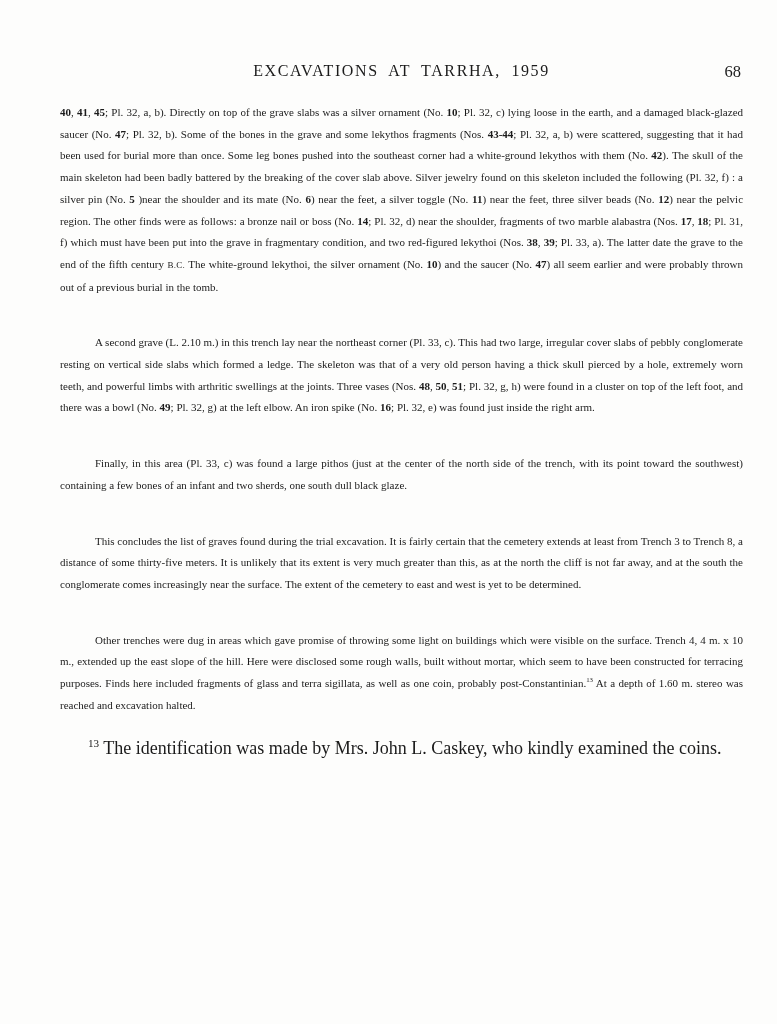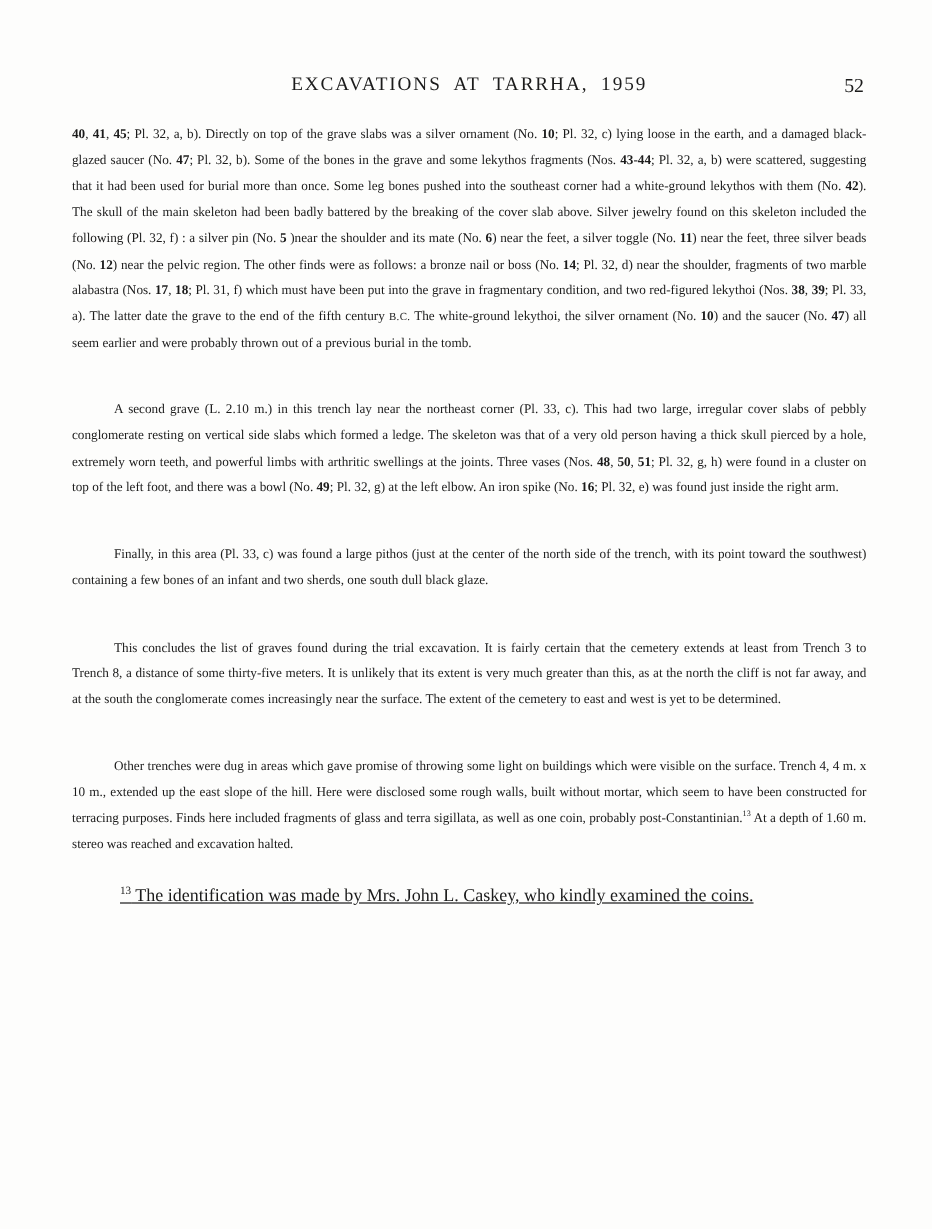--- a/index.html
+++ b/index.html
@@ -11,21 +11,21 @@
     height: 1024px;
     background: #fdfdfc;
     color: #1b1b1b;
     font-family: "Liberation Serif", "DejaVu Serif", serif;
     overflow: hidden;
   }
   .page {
     box-sizing: border-box;
     width: 777px;
     height: 1024px;
-    padding: 62px 55px 0 60px;
+    padding: 62px 34px 0 60px;
   }
   .running-head {
     position: relative;
     height: 20px;
     margin-bottom: 20px;
   }
   .running-title {
     display: block;
     text-align: center;
     font-size: 16px;
@@ -59,37 +59,36 @@
     line-height: 0;
   }
   .sc {
     font-size: 0.82em;
     letter-spacing: 0.3px;
   }
   .footnote-block {
     margin-top: 23px;
   }
   .footnote-block p {
-    margin: 12px;
-    font-size: 15px;
+    margin: 0;
+    font-size: 18px;
     line-height: 19px;
     text-align: justify;
-    text-decoration: underline;
   }
   .footnote-block p.indent {
     text-indent: 28px;
   }
 </style>
 </head>
 <body>
 
 <div class="page">
   <div class="running-head">
     <span class="running-title">EXCAVATIONS AT TARRHA, 1959</span>
-    <span class="page-number">52</span>
+    <span class="page-number">68</span>
   </div>
 
   <div class="body-text" id="body-text">
       <p class=""><b>40</b>, <b>41</b>, <b>45</b>; Pl. 32, a, b). Directly on top of the grave slabs was a silver ornament (No. <b>10</b>; Pl. 32, c) lying loose in the earth, and a damaged black-glazed saucer (No. <b>47</b>; Pl. 32, b). Some of the bones in the grave and some lekythos fragments (Nos. <b>43-44</b>; Pl. 32, a, b) were scattered, suggesting that it had been used for burial more than once. Some leg bones pushed into the southeast corner had a white-ground lekythos with them (No. <b>42</b>). The skull of the main skeleton had been badly battered by the breaking of the cover slab above. Silver jewelry found on this skeleton included the following (Pl. 32, f) : a silver pin (No. <b>5</b> )near the shoulder and its mate (No. <b>6</b>) near the feet, a silver toggle (No. <b>11</b>) near the feet, three silver beads (No. <b>12</b>) near the pelvic region. The other finds were as follows: a bronze nail or boss (No. <b>14</b>; Pl. 32, d) near the shoulder, fragments of two marble alabastra (Nos. <b>17</b>, <b>18</b>; Pl. 31, f) which must have been put into the grave in fragmentary condition, and two red-figured lekythoi (Nos. <b>38</b>, <b>39</b>; Pl. 33, a). The latter date the grave to the end of the fifth century <span class="sc">B.C.</span> The white-ground lekythoi, the silver ornament (No. <b>10</b>) and the saucer (No. <b>47</b>) all seem earlier and were probably thrown out of a previous burial in the tomb.</p>
       <p class="indent">A second grave (L. 2.10 m.) in this trench lay near the northeast corner (Pl. 33, c). This had two large, irregular cover slabs of pebbly conglomerate resting on vertical side slabs which formed a ledge. The skeleton was that of a very old person having a thick skull pierced by a hole, extremely worn teeth, and powerful limbs with arthritic swellings at the joints. Three vases (Nos. <b>48</b>, <b>50</b>, <b>51</b>; Pl. 32, g, h) were found in a cluster on top of the left foot, and there was a bowl (No. <b>49</b>; Pl. 32, g) at the left elbow. An iron spike (No. <b>16</b>; Pl. 32, e) was found just inside the right arm.</p>
       <p class="indent">Finally, in this area (Pl. 33, c) was found a large pithos (just at the center of the north side of the trench, with its point toward the southwest) containing a few bones of an infant and two sherds, one south dull black glaze.</p>
       <p class="indent">This concludes the list of graves found during the trial excavation. It is fairly certain that the cemetery extends at least from Trench 3 to Trench 8, a distance of some thirty-five meters. It is unlikely that its extent is very much greater than this, as at the north the cliff is not far away, and at the south the conglomerate comes increasingly near the surface. The extent of the cemetery to east and west is yet to be determined.</p>
       <p class="indent">Other trenches were dug in areas which gave promise of throwing some light on buildings which were visible on the surface. Trench 4, 4 m. x 10 m., extended up the east slope of the hill. Here were disclosed some rough walls, built without mortar, which seem to have been constructed for terracing purposes. Finds here included fragments of glass and terra sigillata, as well as one coin, probably post-Constantinian.<sup>13</sup> At a depth of 1.60 m. stereo was reached and excavation halted.</p>
     </div>
 

